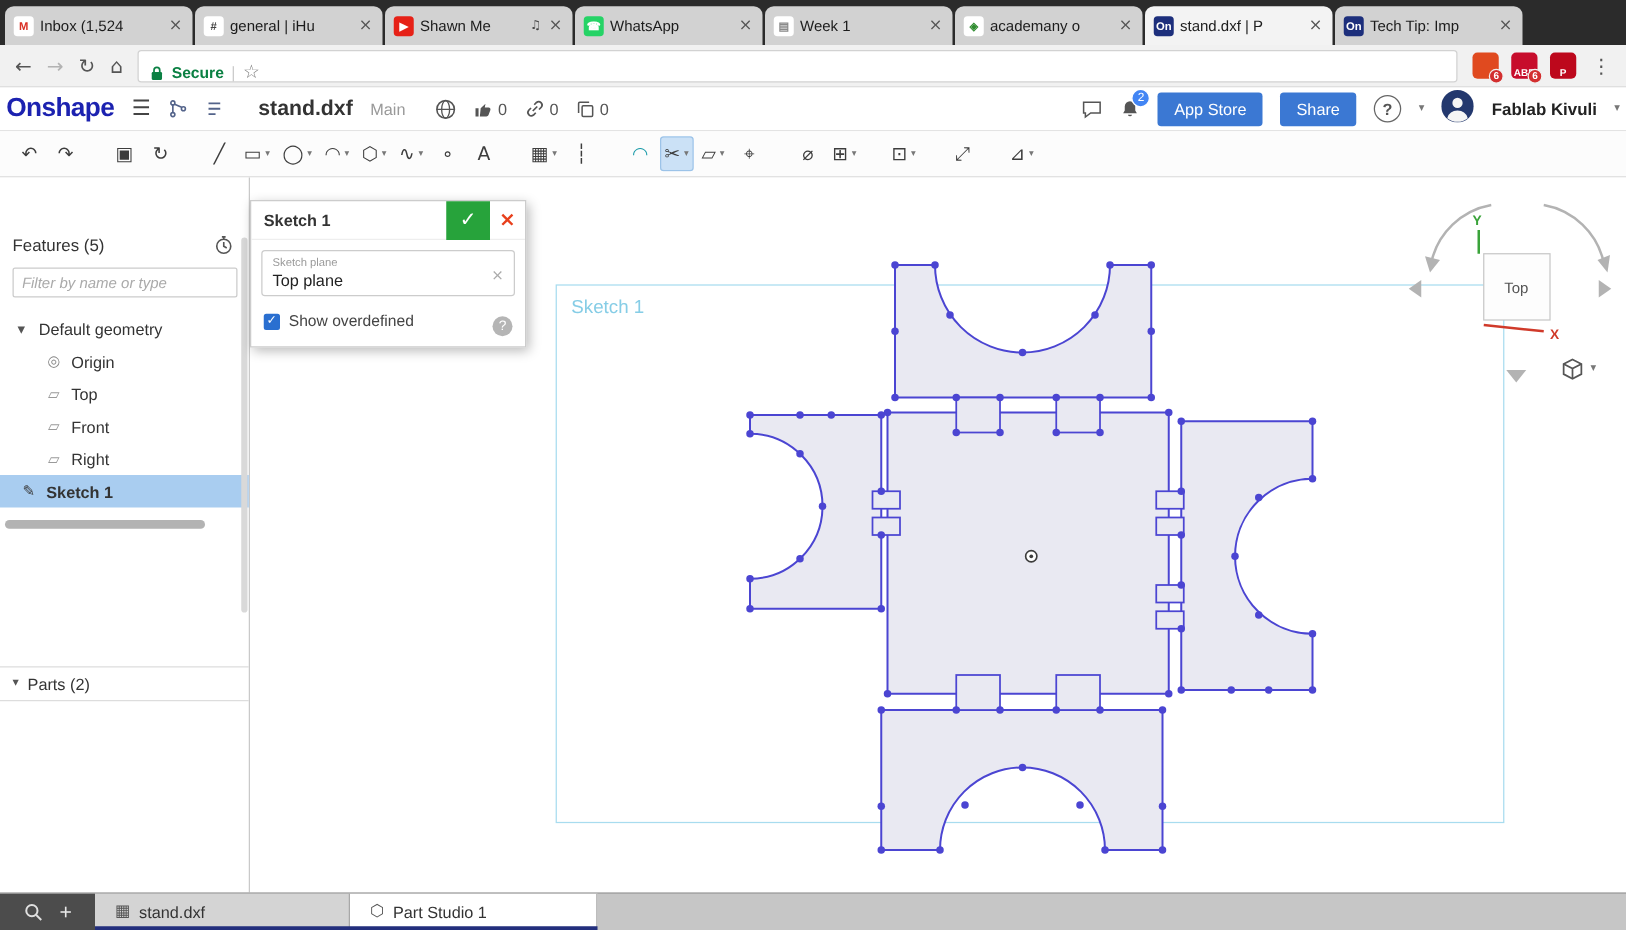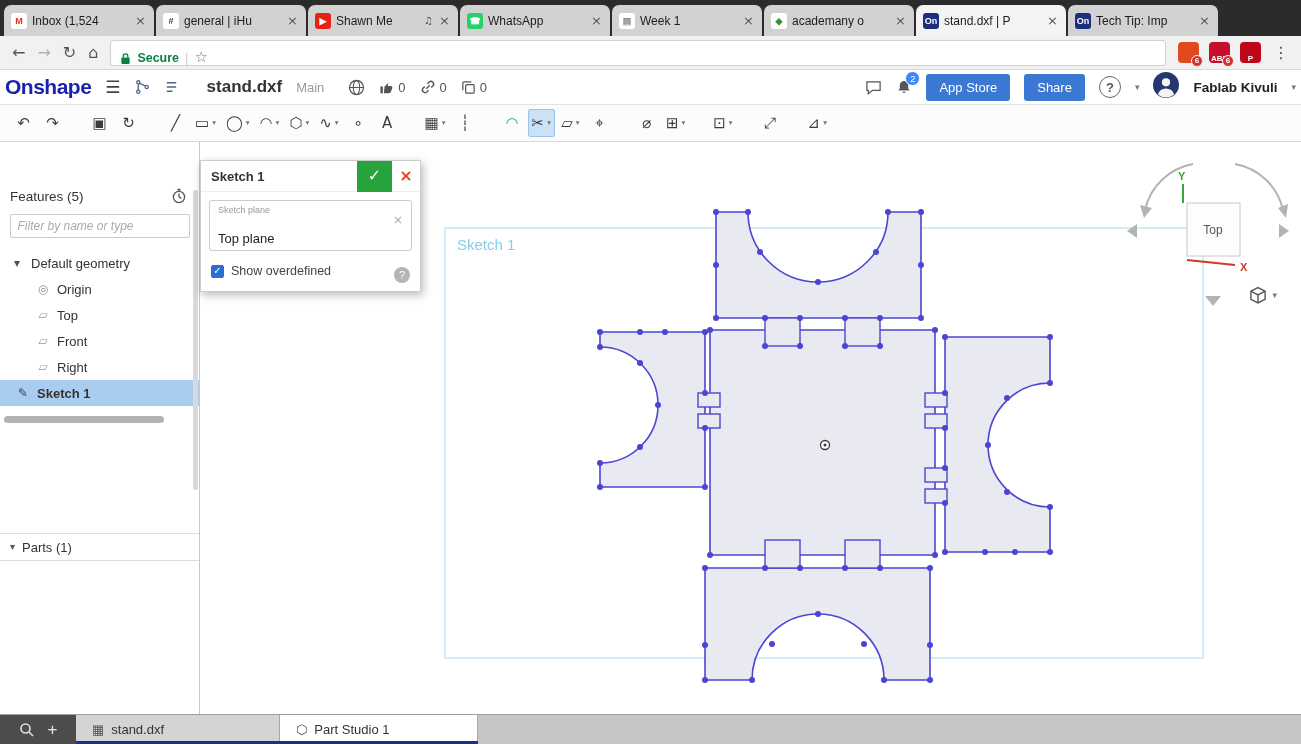--- a/index.html
+++ b/index.html
@@ -95,21 +95,21 @@
   #sketch-dialog{position:absolute;left:200px;top:160px;width:221px;background:#fff;
                  border:1px solid #ccc;box-shadow:2px 3px 9px rgba(0,0,0,.28);z-index:20;padding-bottom:8px}
   .dlg-head{height:31px;display:flex;align-items:center;padding-left:10px;font-weight:bold;
             font-size:13px;color:#333;border-bottom:1px solid #eee}
   .dlg-check{margin-left:auto;width:35px;height:31px;background:#27a33b;color:#fff;font-size:16px;
              display:flex;align-items:center;justify-content:center}
   .dlg-x{width:28px;height:31px;color:#e8401c;font-size:16px;font-weight:bold;display:flex;
          align-items:center;justify-content:center}
   #plane-field{margin:8px;border:1px solid #ccc;border-radius:3px;padding:4px 8px;position:relative}
   #plane-label{font-size:9px;color:#999}
-  #plane-value{font-size:13px;color:#222;margin-top:16px}
+  #plane-value{font-size:13px;color:#222;margin-top:2px}
   #plane-clear{position:absolute;right:8px;top:13px;color:#aaa;font-size:12px}
   .cbrow{display:flex;align-items:center;gap:7px;padding:5px 10px;font-size:12.5px;color:#444}
   .cb{width:13px;height:13px;border:1px solid #999;border-radius:2px;background:#fff;flex:none;
       display:flex;align-items:center;justify-content:center;color:#fff;font-size:10px}
   .cb.checked{background:#2a6fd0;border-color:#2a6fd0}
   .cb.checked::before{content:"✓"}
   #dialog-help{position:absolute;right:10px;bottom:8px;width:16px;height:16px;border-radius:50%;
                background:#b5b5b5;color:#fff;font-size:11px;display:flex;align-items:center;justify-content:center}
 
   
@@ -460,21 +460,21 @@
       </div>
 
       <div class="tree-row selected" style="padding-left: 16px;">
         <span class="tree-ico glyph" style="color: rgb(58, 58, 58);">✎</span>
         <span>Sketch 1</span>
       </div>
     </div>
   <div id="hscrollbar"></div>
   <div id="parts-sec">
     <span class="glyph" style="font-size:10px;color:#555">▾</span>
-    <span>Parts (1)</span>
+    <span>Parts (2)</span>
   </div>
   <div id="vscrollbar"></div>
 </div>
 
 <div id="canvas">
   <svg id="sketch-svg" width="1101" height="572" viewBox="200 142 1101 572">
     <rect id="sketch-boundary" fill="none" stroke-width="1" x="445" y="228" width="758" height="430" stroke="#a8dcef"></rect>
     <text id="sketch-label" font-size="15" x="457" y="250" fill="#86cde6">Sketch 1</text>
     <g id="sketch-shapes">
         <path d="M710 330 L935 330 L935 555 L710 555 Z" fill="#e9e9f2" stroke="#4b45d2" stroke-width="1.6"></path>

